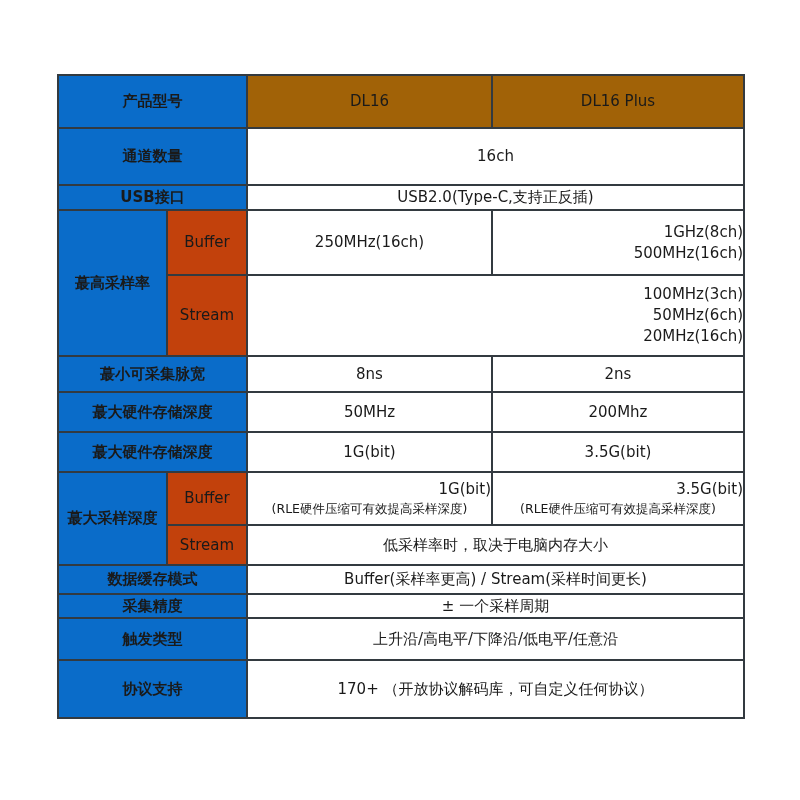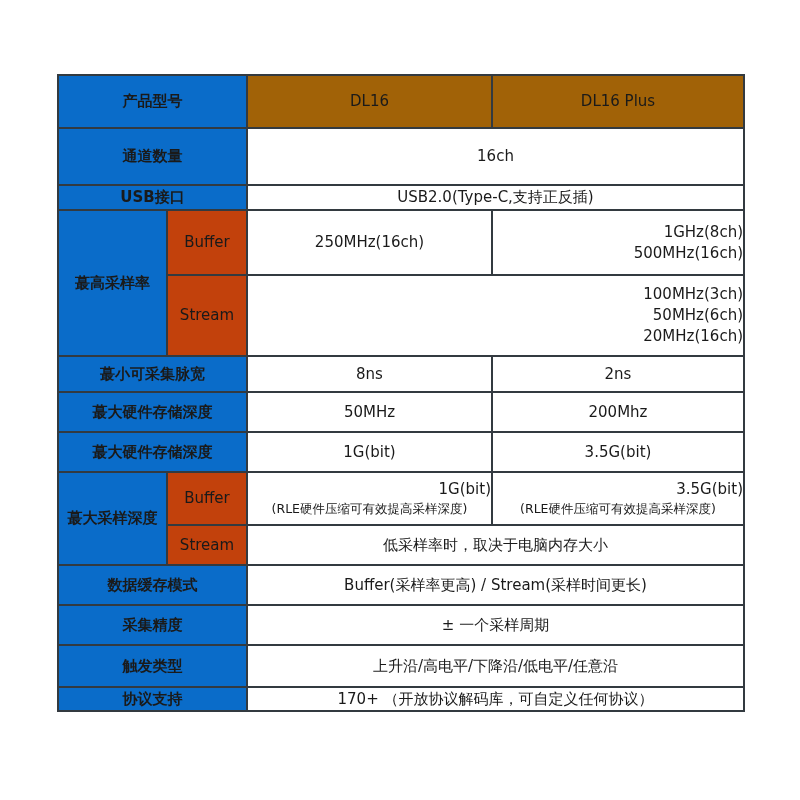--- a/index.html
+++ b/index.html
@@ -85,30 +85,30 @@
       </td>
       <td>
         <span class="line">3.5G(bit)</span>
         <span class="note">(RLE硬件压缩可有效提高采样深度)</span>
       </td>
     </tr>
     <tr style="height:40px">
       <td class="sub">Stream</td>
       <td colspan="2">低采样率时，取决于电脑内存大小</td>
     </tr>
-    <tr style="height:40px">
+    <tr style="height:29px">
       <td class="hd" colspan="2">数据缓存模式</td>
       <td colspan="2">Buffer(采样率更高) / Stream(采样时间更长)</td>
     </tr>
-    <tr style="height:40px">
+    <tr style="height:24px">
       <td class="hd" colspan="2">采集精度</td>
       <td colspan="2">± 一个采样周期</td>
     </tr>
     <tr style="height:42px">
       <td class="hd" colspan="2">触发类型</td>
       <td colspan="2">上升沿/高电平/下降沿/低电平/任意沿</td>
     </tr>
-    <tr style="height:24px">
+    <tr style="height:58px">
       <td class="hd" colspan="2">协议支持</td>
       <td colspan="2">170+ （开放协议解码库，可自定义任何协议）</td>
     </tr>
   </tbody>
 </table>
 
 </body></html>

